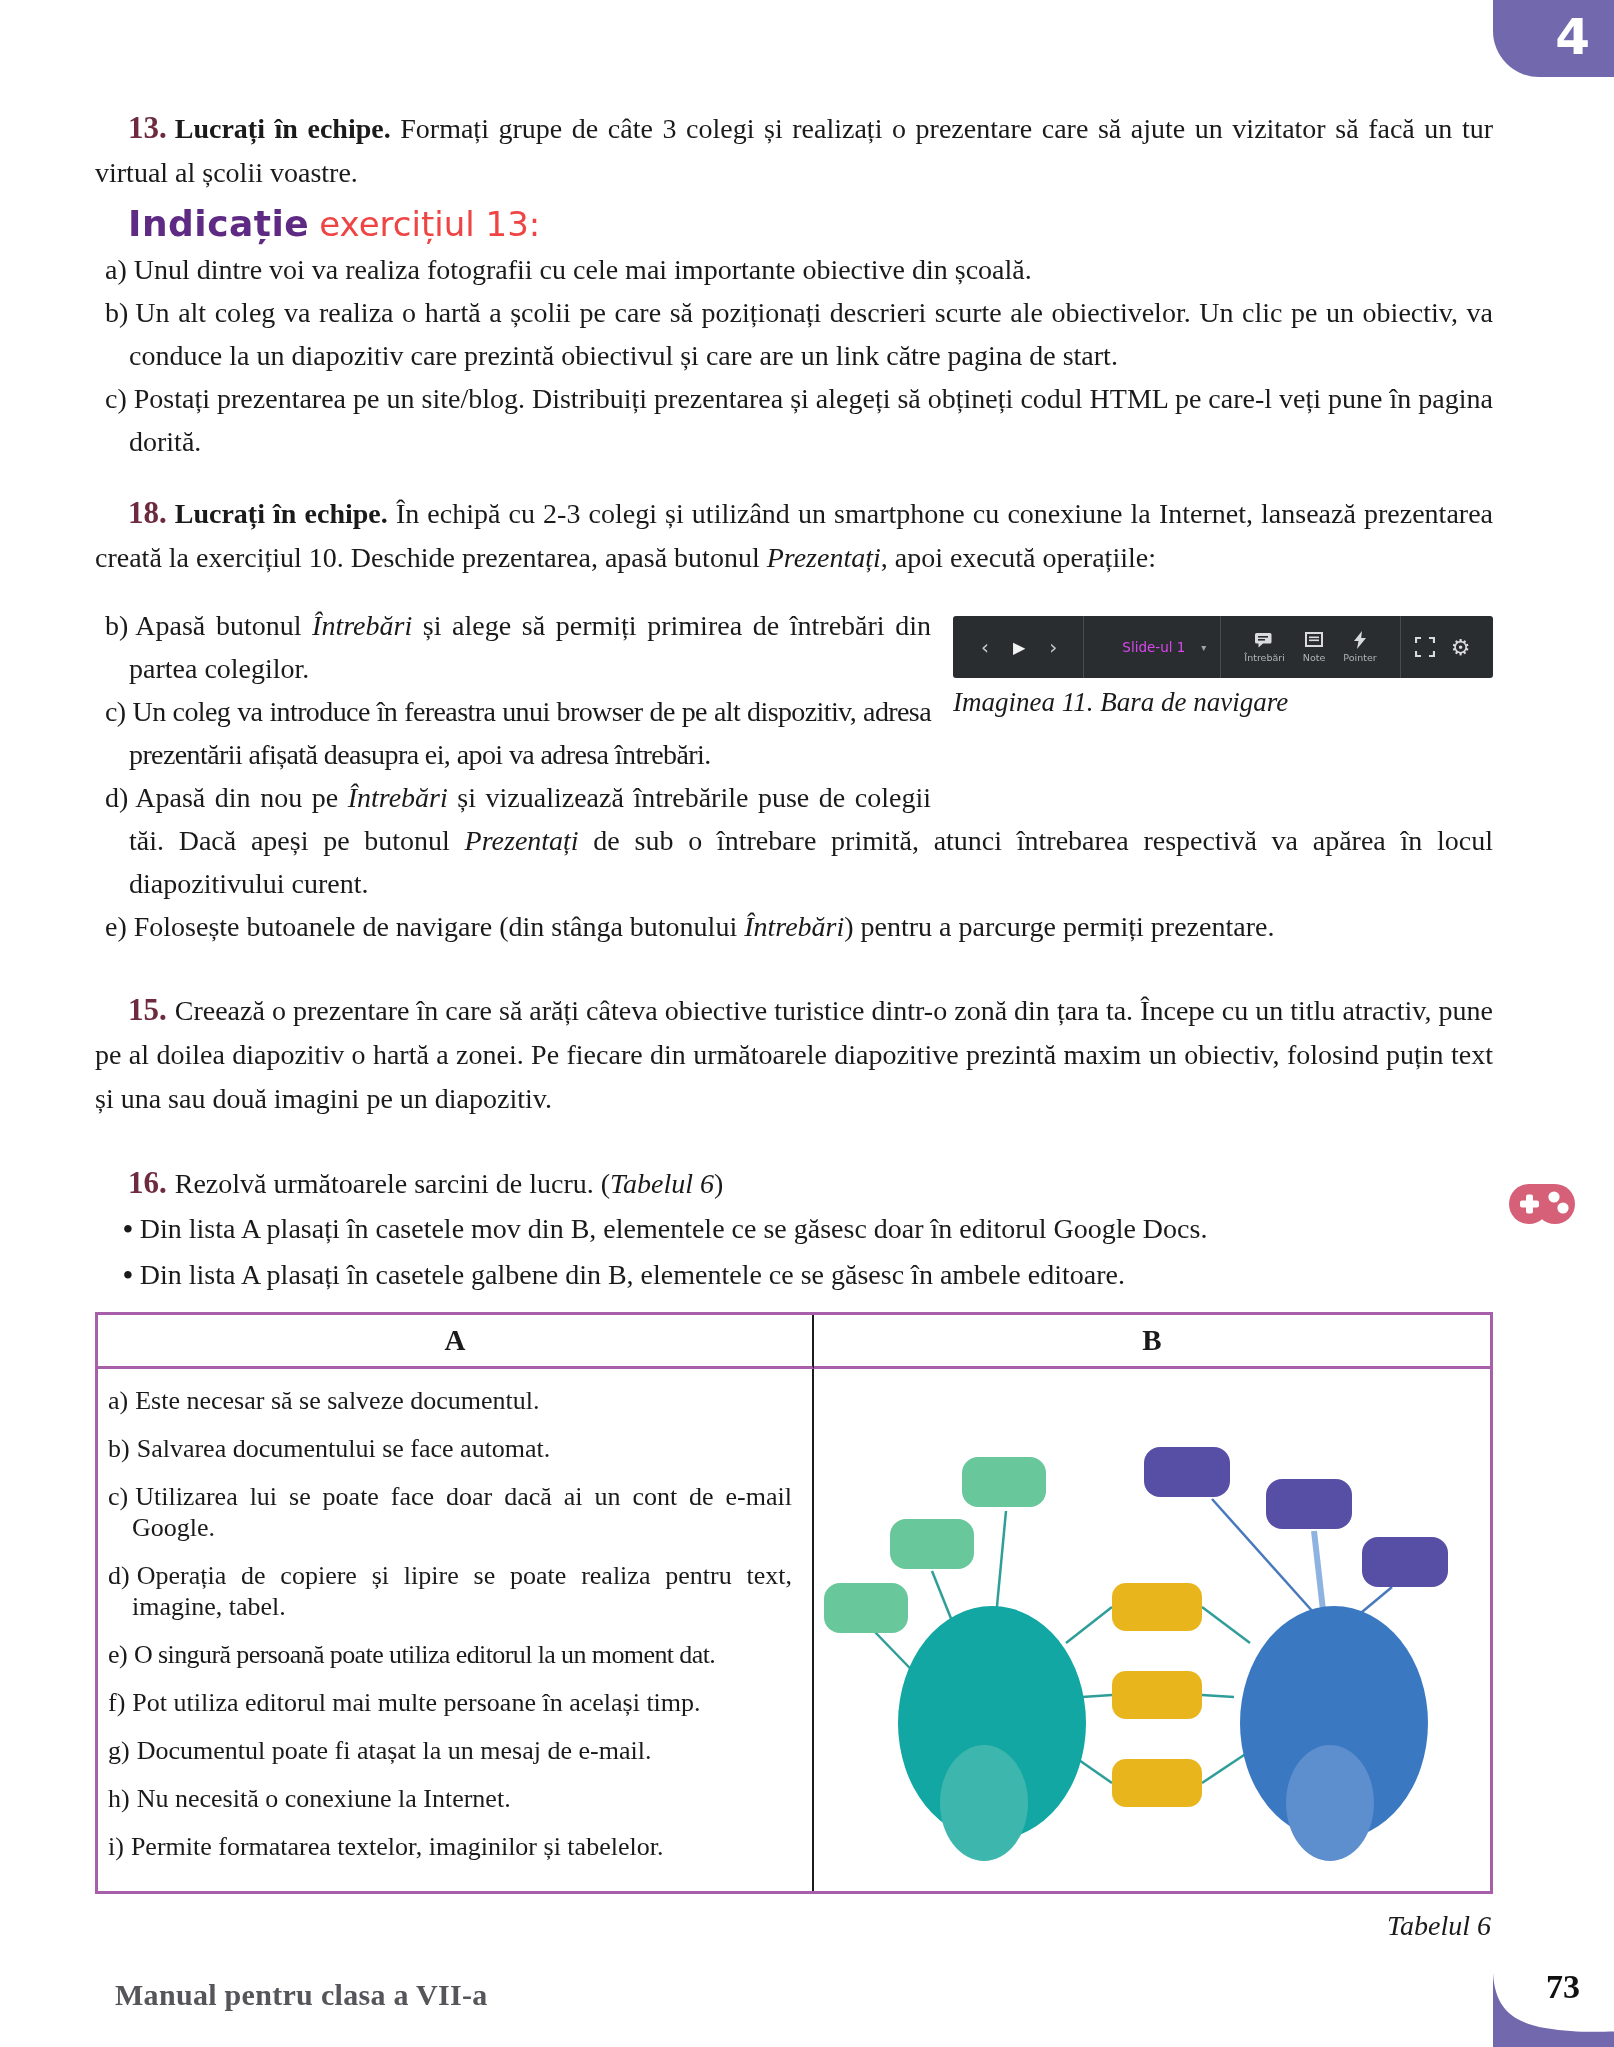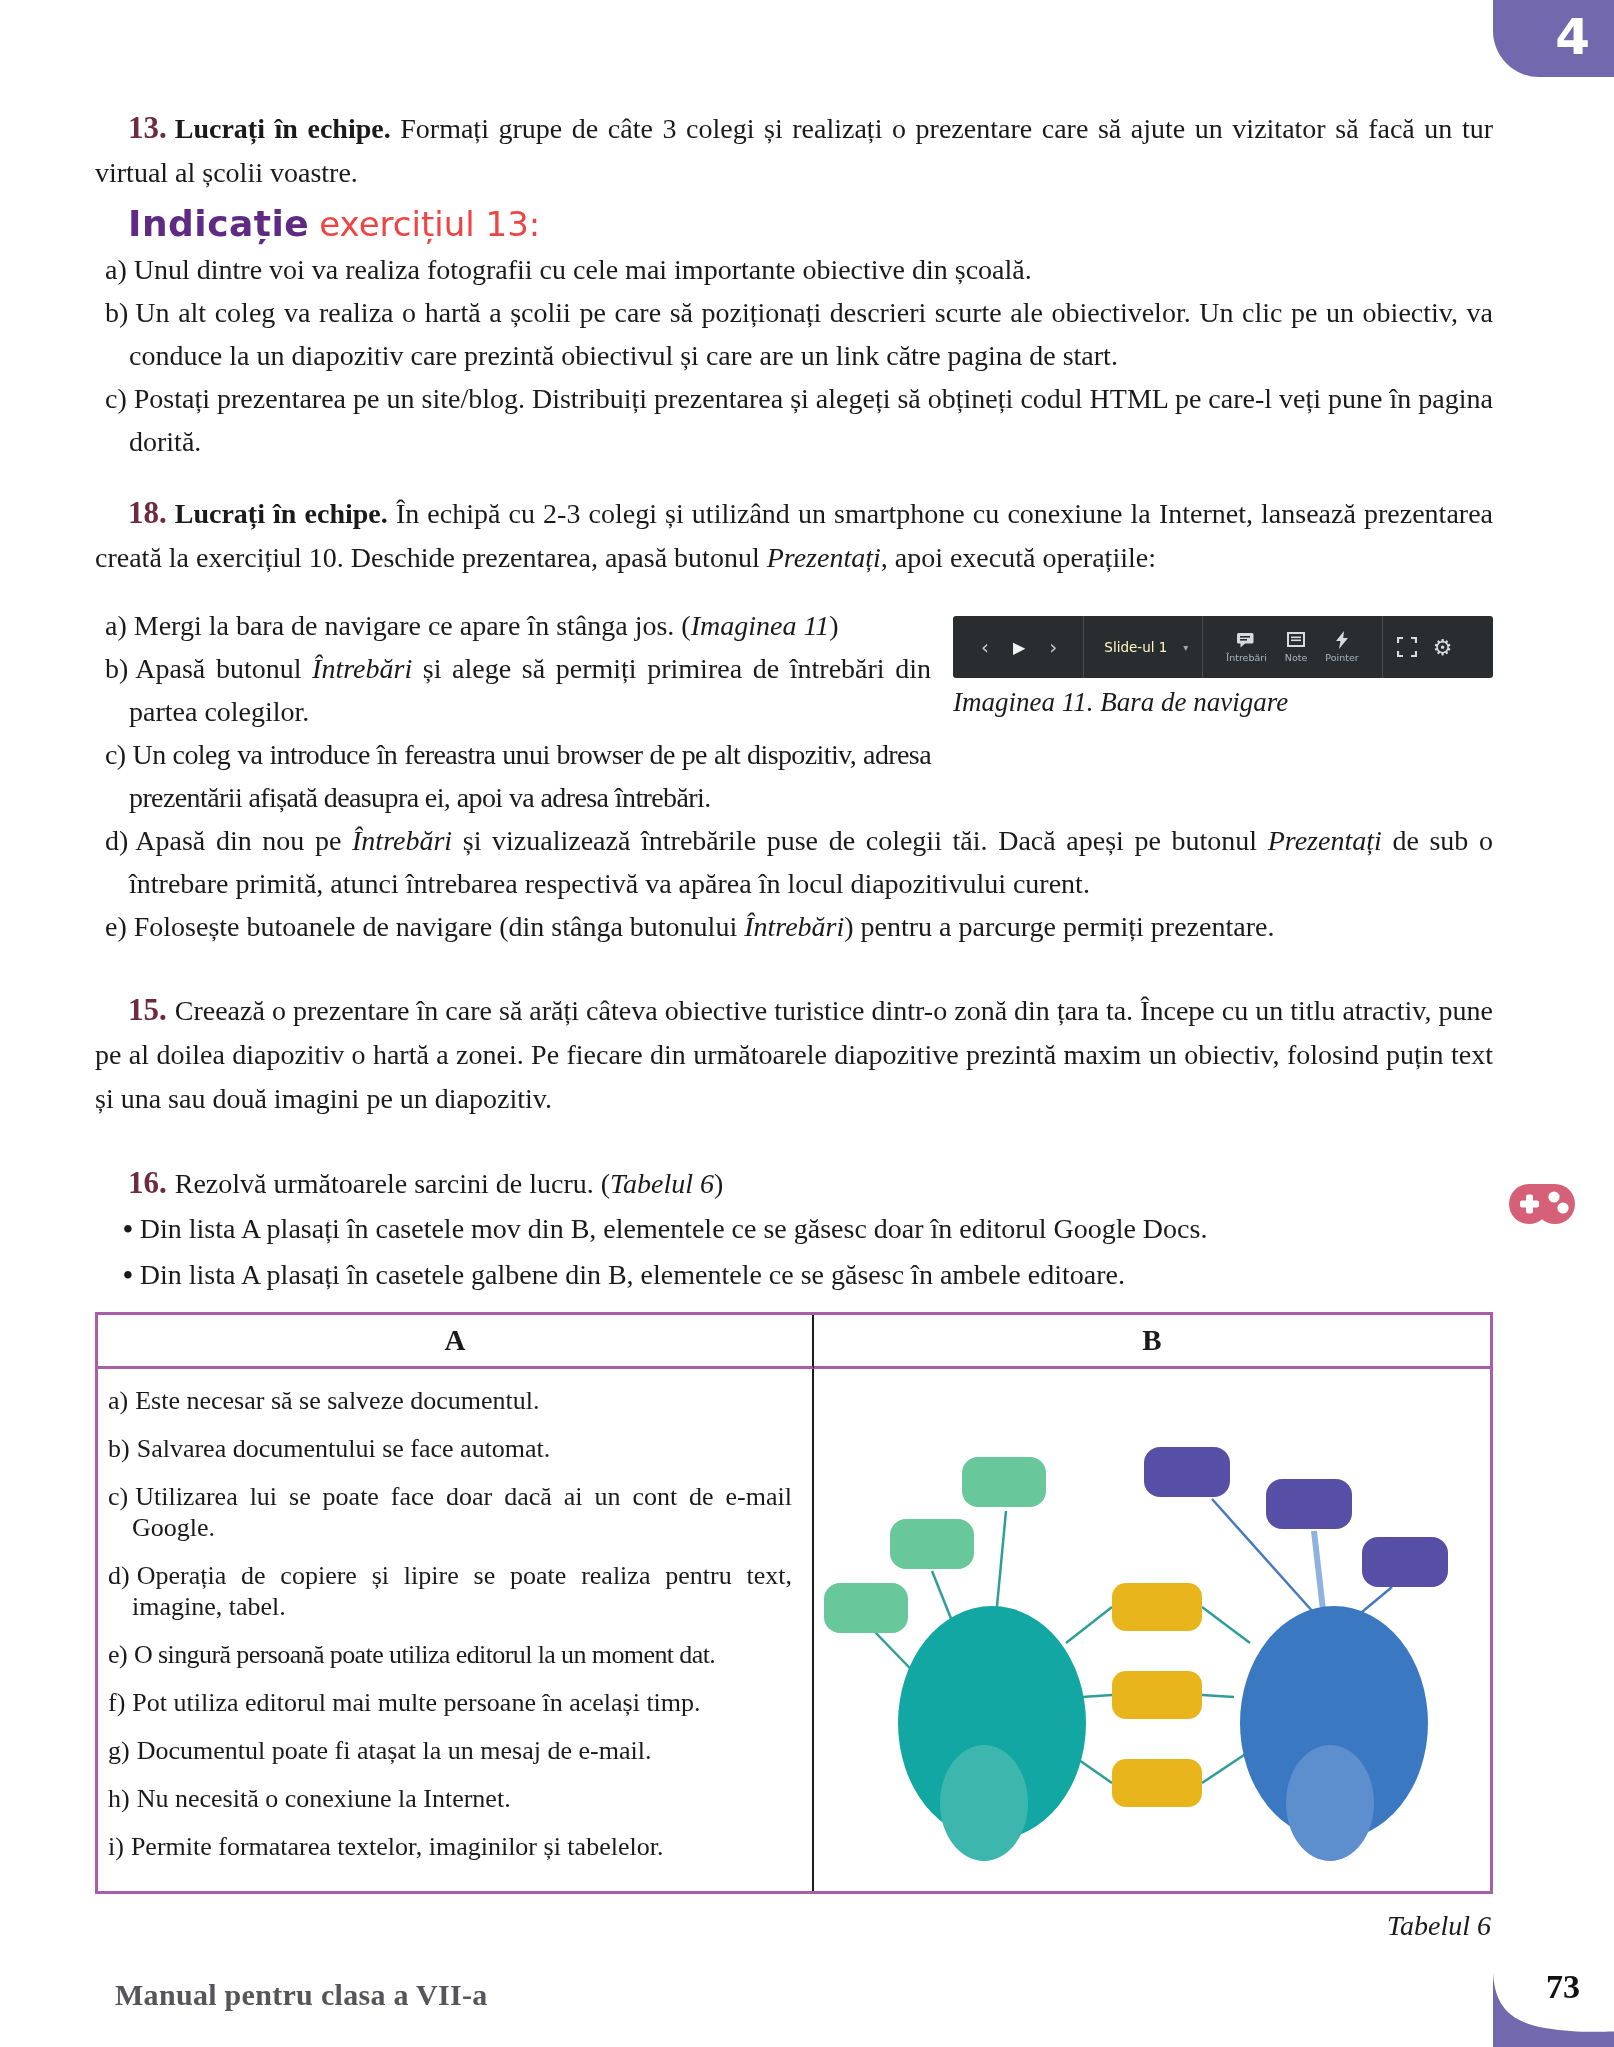--- a/index.html
+++ b/index.html
@@ -25,21 +25,21 @@
   .sp28{height:28px;} .sp40{height:40px;} .sp22{height:22px;}
   
   .fig11{float:right;width:540px;margin:12px 0 96px 22px;}
   .navbar{width:540px;height:62px;background:#2a2d30;border-radius:3px;
       display:flex;align-items:center;padding:0 16px;box-sizing:border-box;
       font-family:"DejaVu Sans",sans-serif;color:#d9dbdc;}
   .nb-sep{width:1px;height:62px;background:#4a4d50;margin:0 14px;flex:none;}
   .nb-btn{display:flex;align-items:center;justify-content:center;flex:none;}
   .nb-chev{font-size:20px;color:#c3c7c9;padding:0 12px;}
   .nb-play{font-size:16px;color:#f2f3f3;padding:0 12px;}
-  .nb-slide{font-size:13.5px;color:#fef9c3;margin:0 4px 0 6px;}
+  .nb-slide{font-size:13.5px;color:#d946ef;margin:0 4px 0 24px;}
   .nb-caret{font-size:10px;color:#9fa5a9;margin-left:12px;}
   .nb-stack{display:flex;flex-direction:column;align-items:center;margin:0 9px;flex:none;}
   .nb-stack .cap{font-size:9.5px;color:#aeb4b8;margin-top:3px;white-space:nowrap;}
   .nb-gear{font-family:"DejaVu Sans",sans-serif;font-size:22px;color:#d9dbdc;margin-left:16px;}
   .fig-cap{margin-top:9px;font-style:italic;font-size:27px;padding-right:36px;}
   
   .bullet{font-size:28px;line-height:46px;padding-left:52px;text-indent:-24px;}
   .bullet::before{content:"• ";font-weight:bold;}
   
   .t6wrap{margin-top:14px;width:1398px;}
@@ -129,21 +129,20 @@
           </span>
           <span class="nb-sep"></span>
           <svg width="20" height="20" viewBox="0 0 20 20">
               <path d="M1 6V1h5 M14 1h5v5 M19 14v5h-5 M6 19H1v-5" fill="none" stroke="#d9dbdc" stroke-width="2.2"></path>
             </svg>
           <span class="nb-gear">⚙</span>
         </div>
         <div class="fig-cap">Imaginea 11. Bara de navigare</div>
       </div>
 
-      <div class="li"><span class="lbl">a)</span><span>Mergi la bara de navigare ce apare în stânga jos. (</span><i>Imaginea 11</i><span></span><i></i><span>)</span></div>
       <div class="li"><span class="lbl">b)</span><span>Apasă butonul </span><i>Întrebări</i><span></span><i></i><span> și alege să permiți primirea de întrebări din partea colegilor.</span></div>
       <div class="li tight"><span class="lbl">c)</span><span>Un coleg va introduce în fereastra unui browser de pe alt dispozitiv, adresa prezentării afișată deasupra ei,  apoi va adresa întrebări.</span><i></i><span></span><i></i><span></span></div>
       <div class="li"><span class="lbl">d)</span><span>Apasă din nou pe </span><i>Întrebări</i><span> și vizualizează întrebările puse de colegii tăi. Dacă apeși pe butonul </span><i>Prezentați</i><span> de sub o întrebare primită, atunci întrebarea respectivă va apărea în locul diapozitivului curent.</span></div>
       <div class="li"><span class="lbl">e)</span><span>Folosește butoanele de navigare (din stânga butonului </span><i>Întrebări</i><span></span><i></i><span>) pentru a parcurge permiți prezentare.</span></div>
     </div>
 
     <div class="sp40"></div>
 
     <p class="para"><span class="ex-num">15.</span><span>Creează o prezentare în care să arăți câteva obiective turistice dintr-o zonă din țara ta. Începe cu un titlu atractiv, pune pe al doilea diapozitiv o hartă a zonei. Pe fiecare din următoarele diapozitive prezintă maxim un obiectiv, folosind puțin text și una sau două imagini pe un diapozitiv.</span></p>
 

